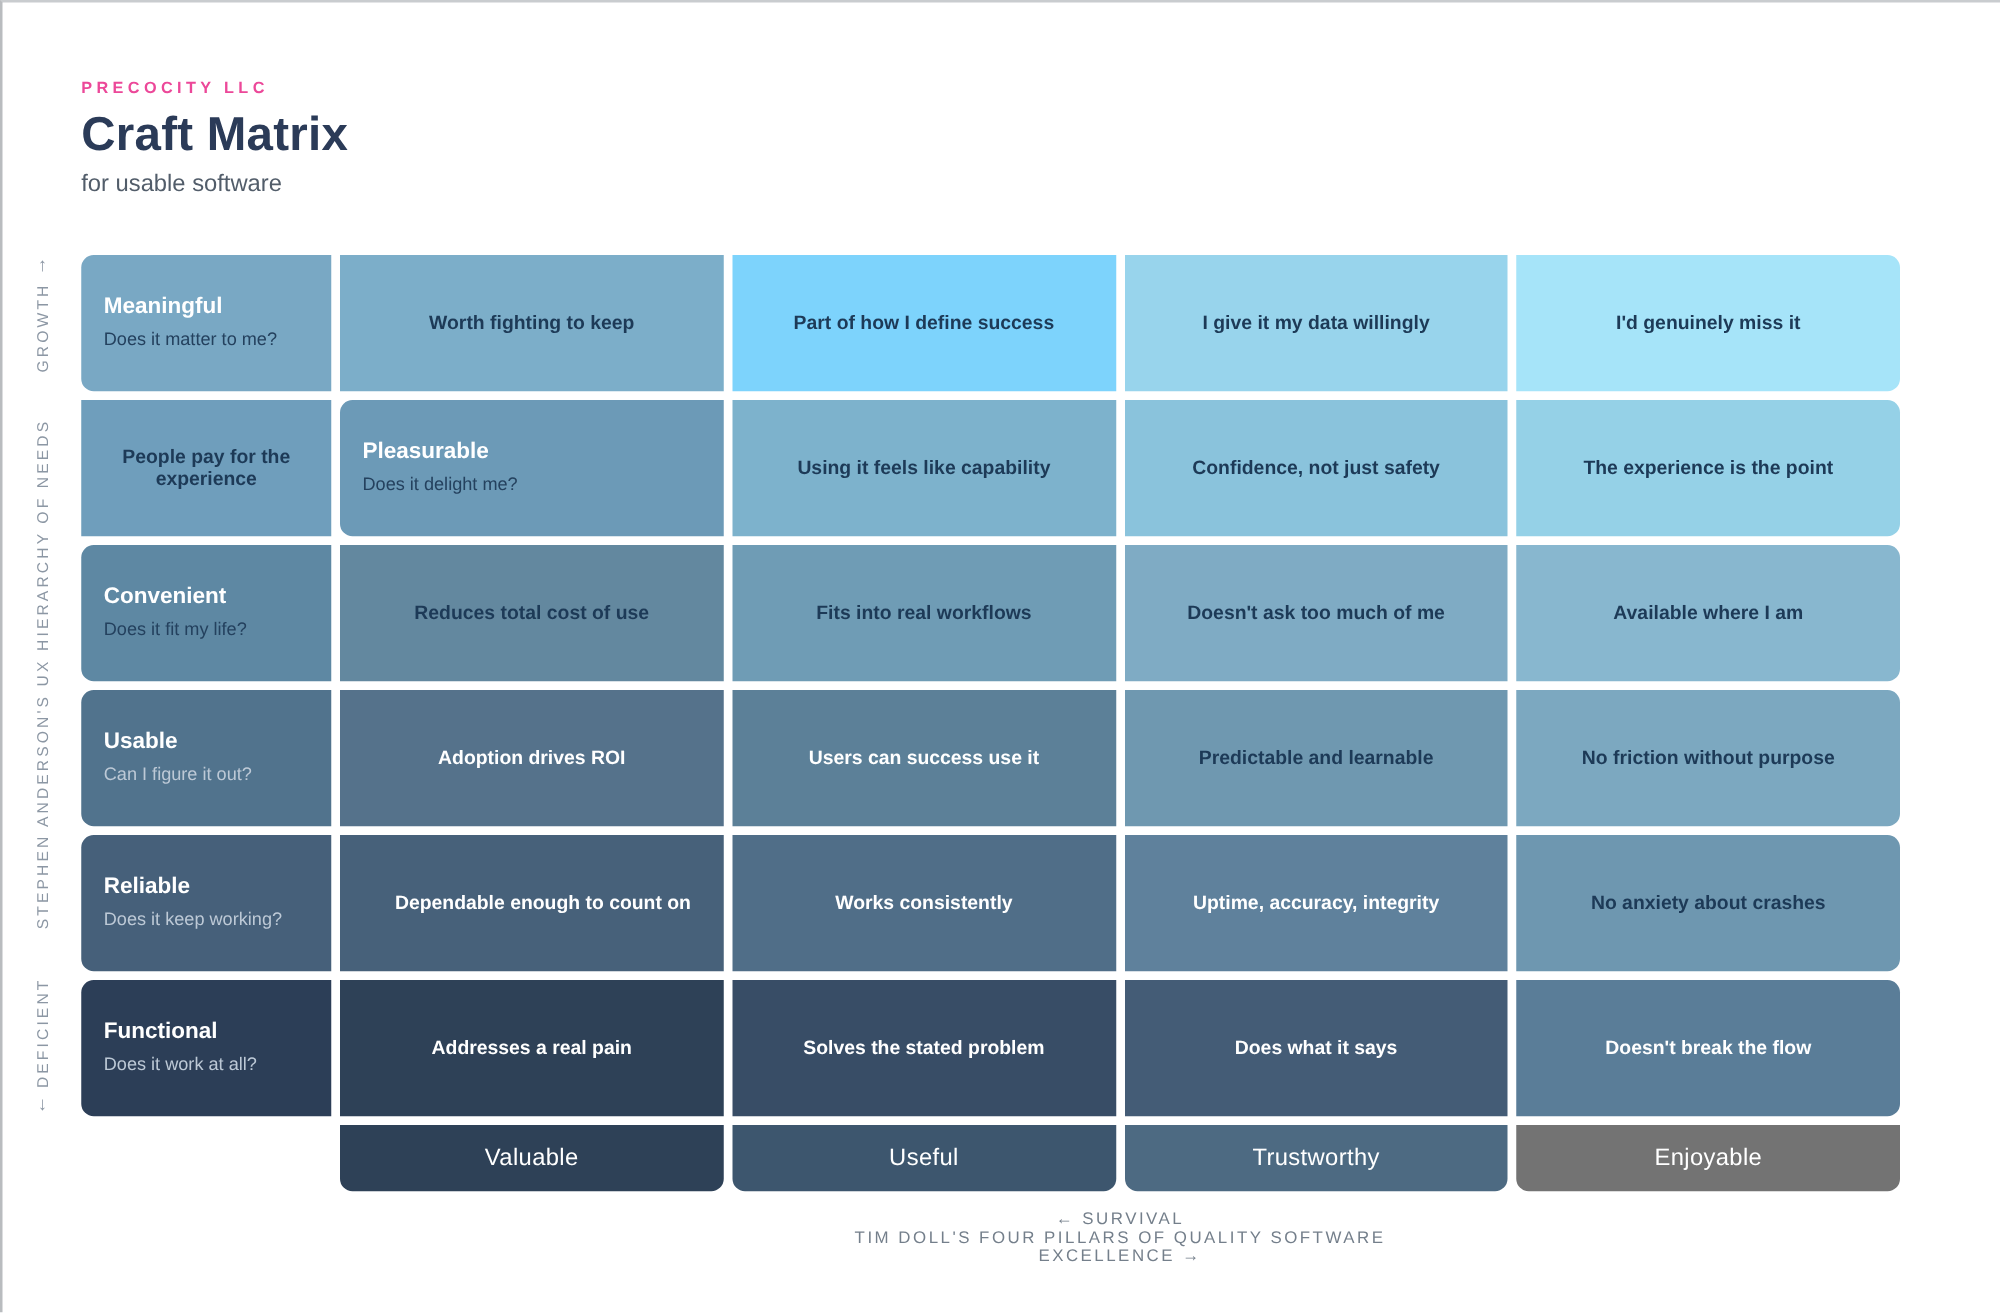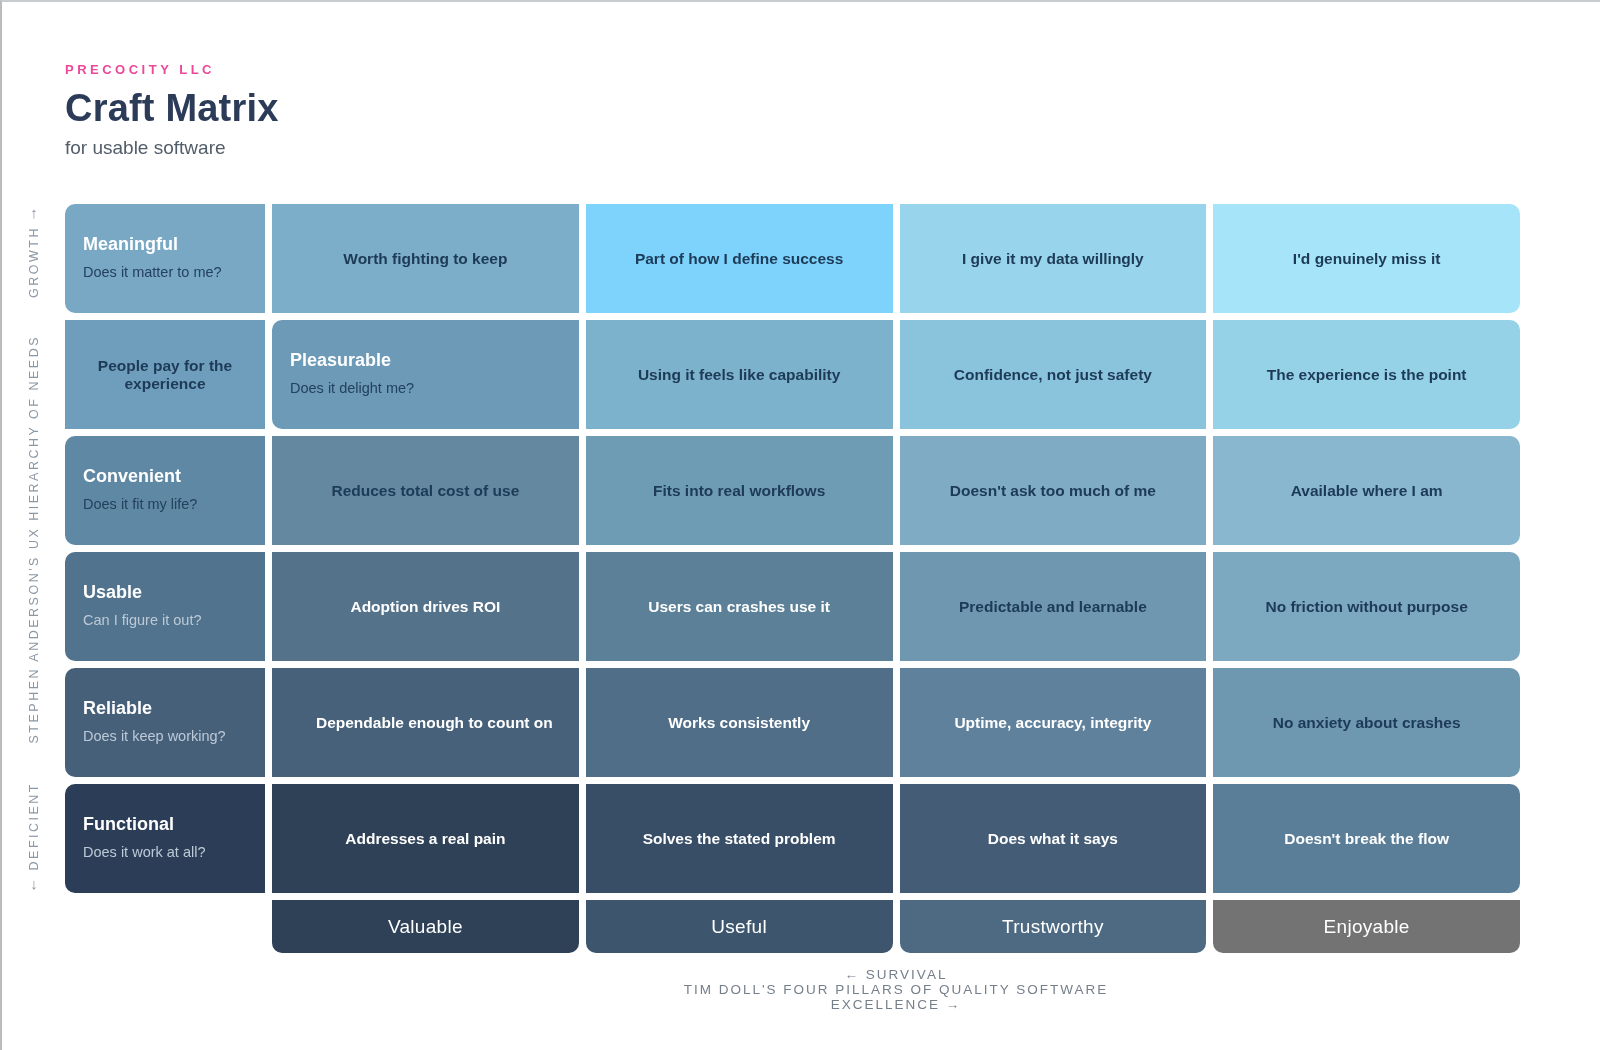--- a/index.html
+++ b/index.html
@@ -130,21 +130,21 @@
       </div>
       <div class="cell fg-dark" style="background: rgb(99, 136, 159);">Reduces total cost of use</div>
       <div class="cell fg-dark" style="background: rgb(111, 156, 181);">Fits into real workflows</div>
       <div class="cell fg-dark" style="background: rgb(127, 171, 196);">Doesn't ask too much of me</div>
       <div class="cell fg-dark last-col" style="background: rgb(136, 183, 207);">Available where I am</div>
       <div class="cell row-header" style="background: rgb(81, 115, 141);">
         <div class="rh-title">Usable</div>
         <div class="rh-question q-light">Can I figure it out?</div>
       </div>
       <div class="cell fg-light" style="background: rgb(85, 114, 139);">Adoption drives ROI</div>
-      <div class="cell fg-light" style="background: rgb(92, 128, 152);">Users can crashes use it</div>
+      <div class="cell fg-light" style="background: rgb(92, 128, 152);">Users can success use it</div>
       <div class="cell fg-dark" style="background: rgb(111, 152, 176);">Predictable and learnable</div>
       <div class="cell fg-dark last-col" style="background: rgb(124, 168, 192);">No friction without purpose</div>
       <div class="cell row-header" style="background: rgb(70, 96, 122);">
         <div class="rh-title">Reliable</div>
         <div class="rh-question q-light">Does it keep working?</div>
       </div>
       <div class="cell fg-light" style="background: rgb(71, 97, 122); padding-left: 40px;">Dependable enough to count on</div>
       <div class="cell fg-light" style="background: rgb(80, 110, 136);">Works consistently</div>
       <div class="cell fg-light" style="background: rgb(95, 129, 156);">Uptime, accuracy, integrity</div>
       <div class="cell fg-dark last-col" style="background: rgb(110, 151, 176);">No anxiety about crashes</div>

